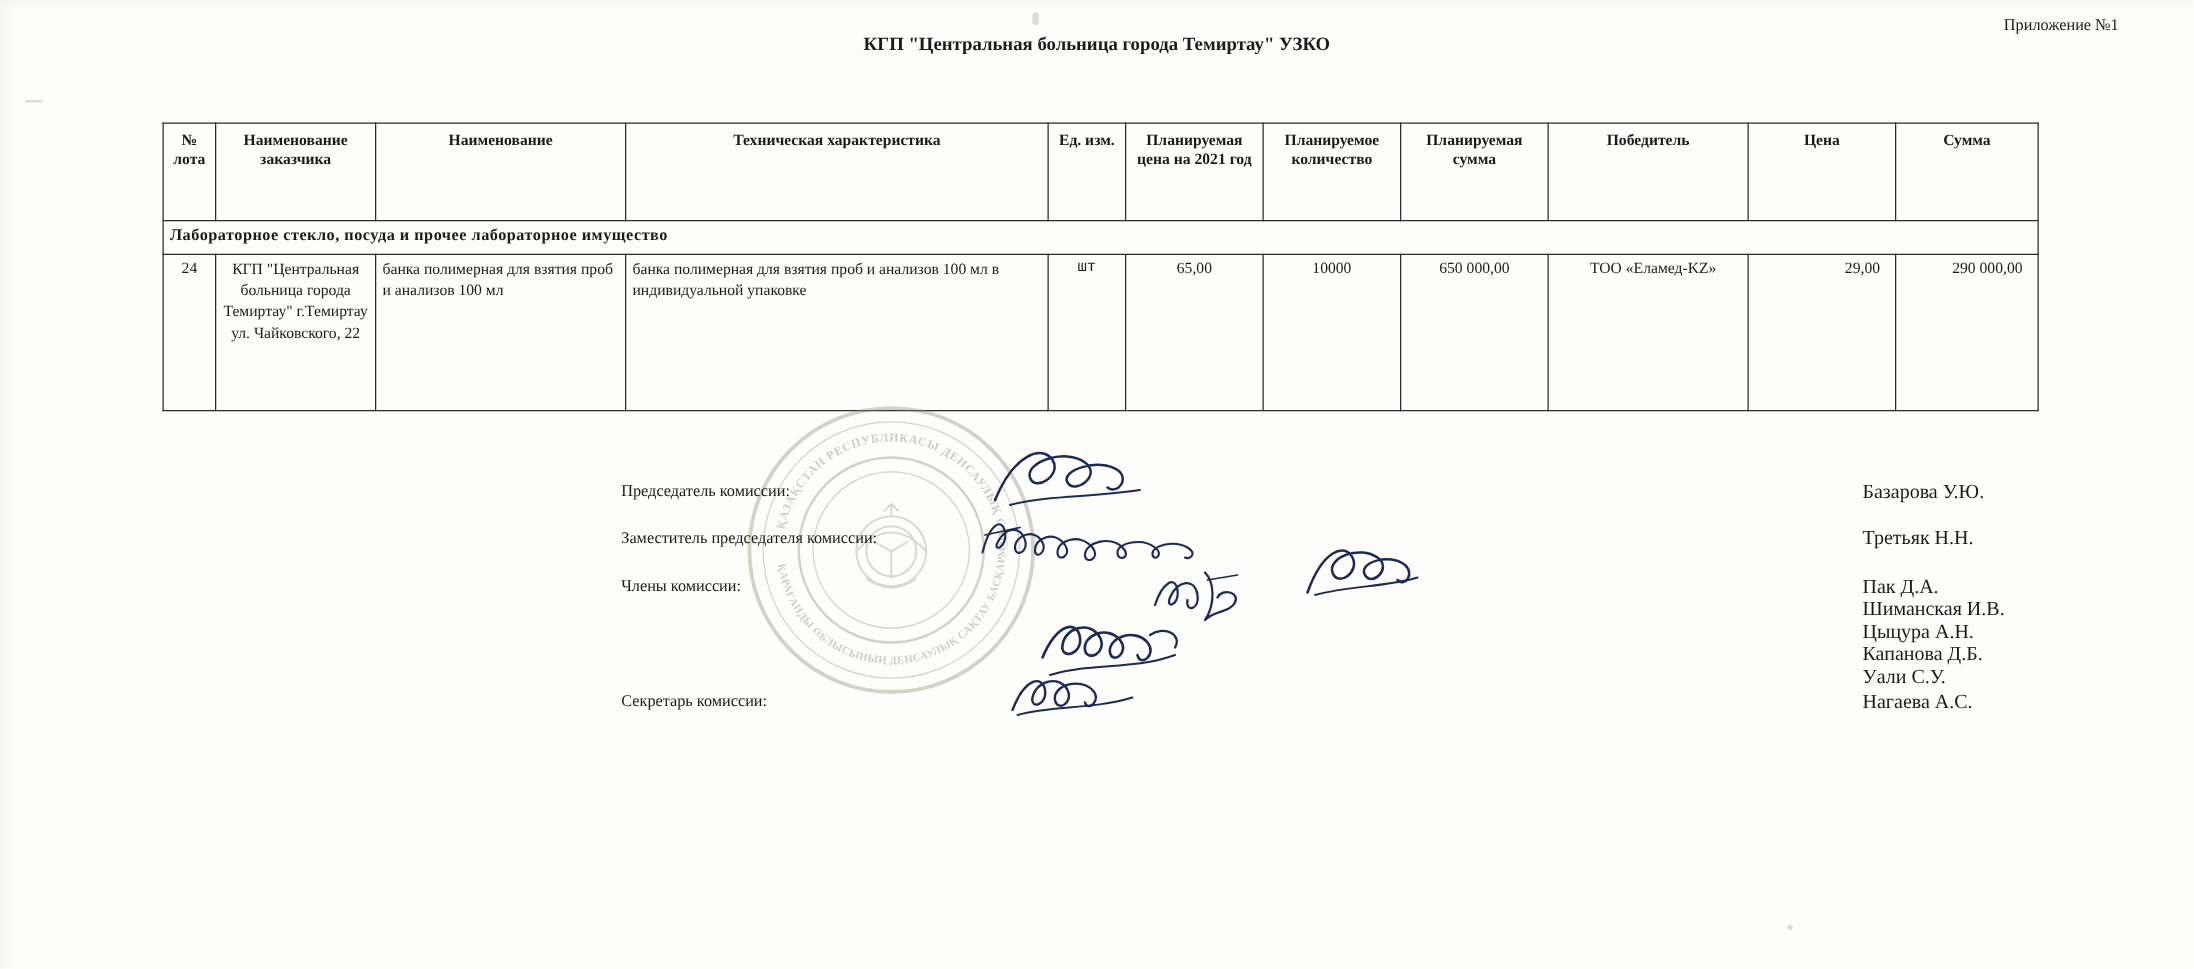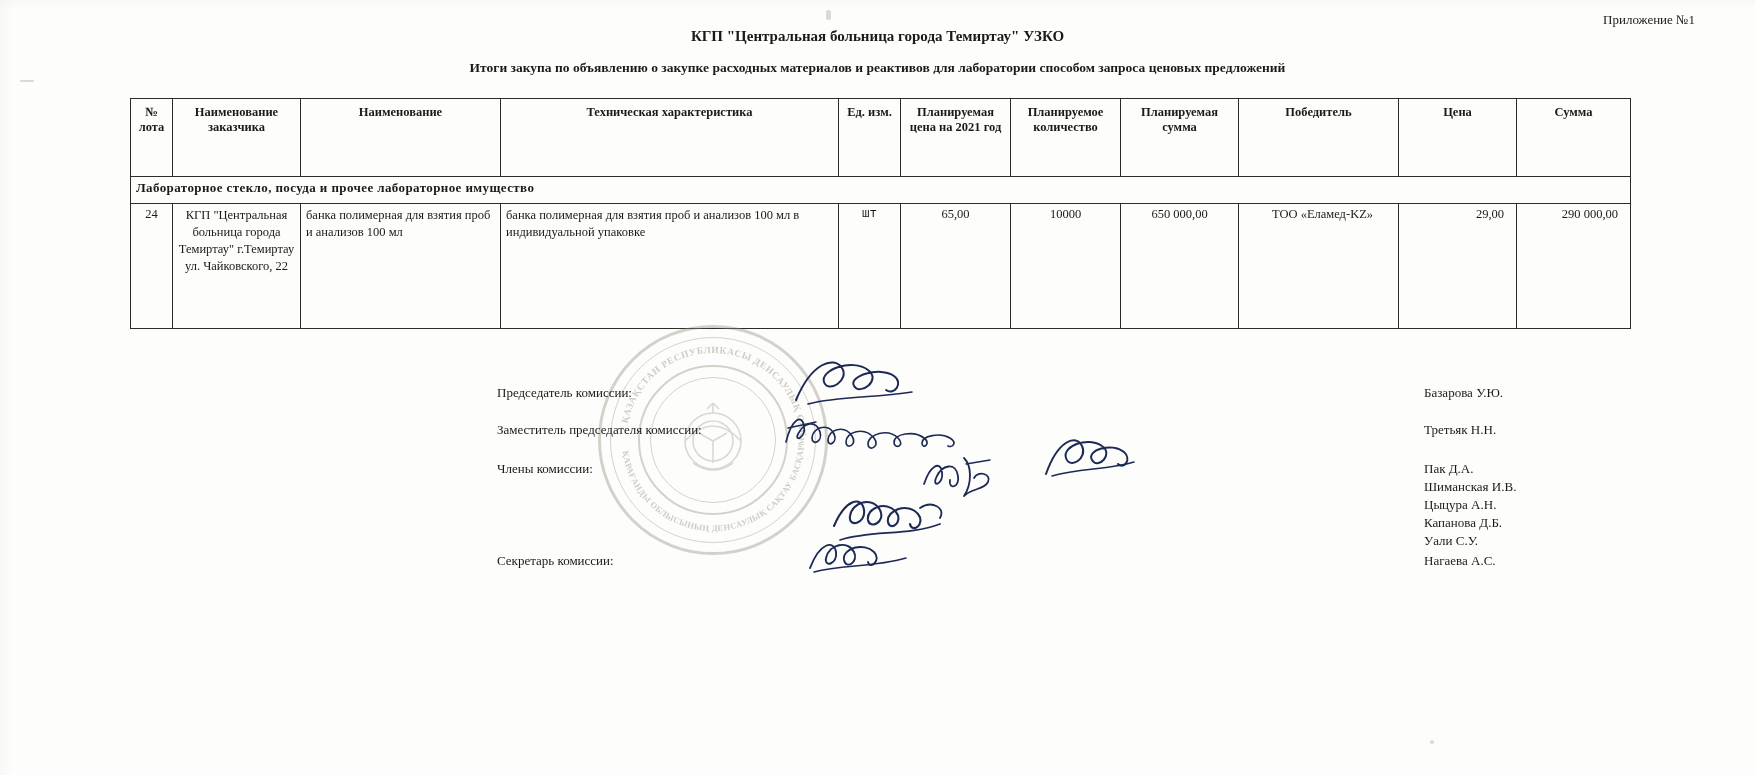--- a/index.html
+++ b/index.html
@@ -113,22 +113,22 @@
     left: 497px;
     top: 385px;
     font-size: 13px;
   }
   .sign-row {
     position: absolute;
     white-space: nowrap;
   }
   .sign-names {
     position: absolute;
-    left: 927px;
-    font-size: 13px;
+    left: 993px;
+    font-size: 16px;
     white-space: nowrap;
   }
 
   
   .stamp {
     position: absolute;
     left: 598px;
     top: 325px;
     width: 230px;
     height: 230px;
@@ -183,21 +183,20 @@
   }
 </style>
 </head>
 <body>
 
 <div class="page">
   <div class="paper-tint"></div>
 
   <div class="appendix">Приложение №1</div>
   <div class="doc-title">КГП "Центральная больница города Темиртау" УЗКО</div>
-  <div class="doc-subtitle">Итоги закупа по объявлению о закупке расходных материалов и реактивов для лаборатории способом запроса ценовых предложений</div>
 
   <table class="main">
     <colgroup>
       <col class="c-num">
         <col class="c-customer">
         <col class="c-name">
         <col class="c-tech">
       <col class="c-unit">
         <col class="c-price2021">
         <col class="c-qty">

